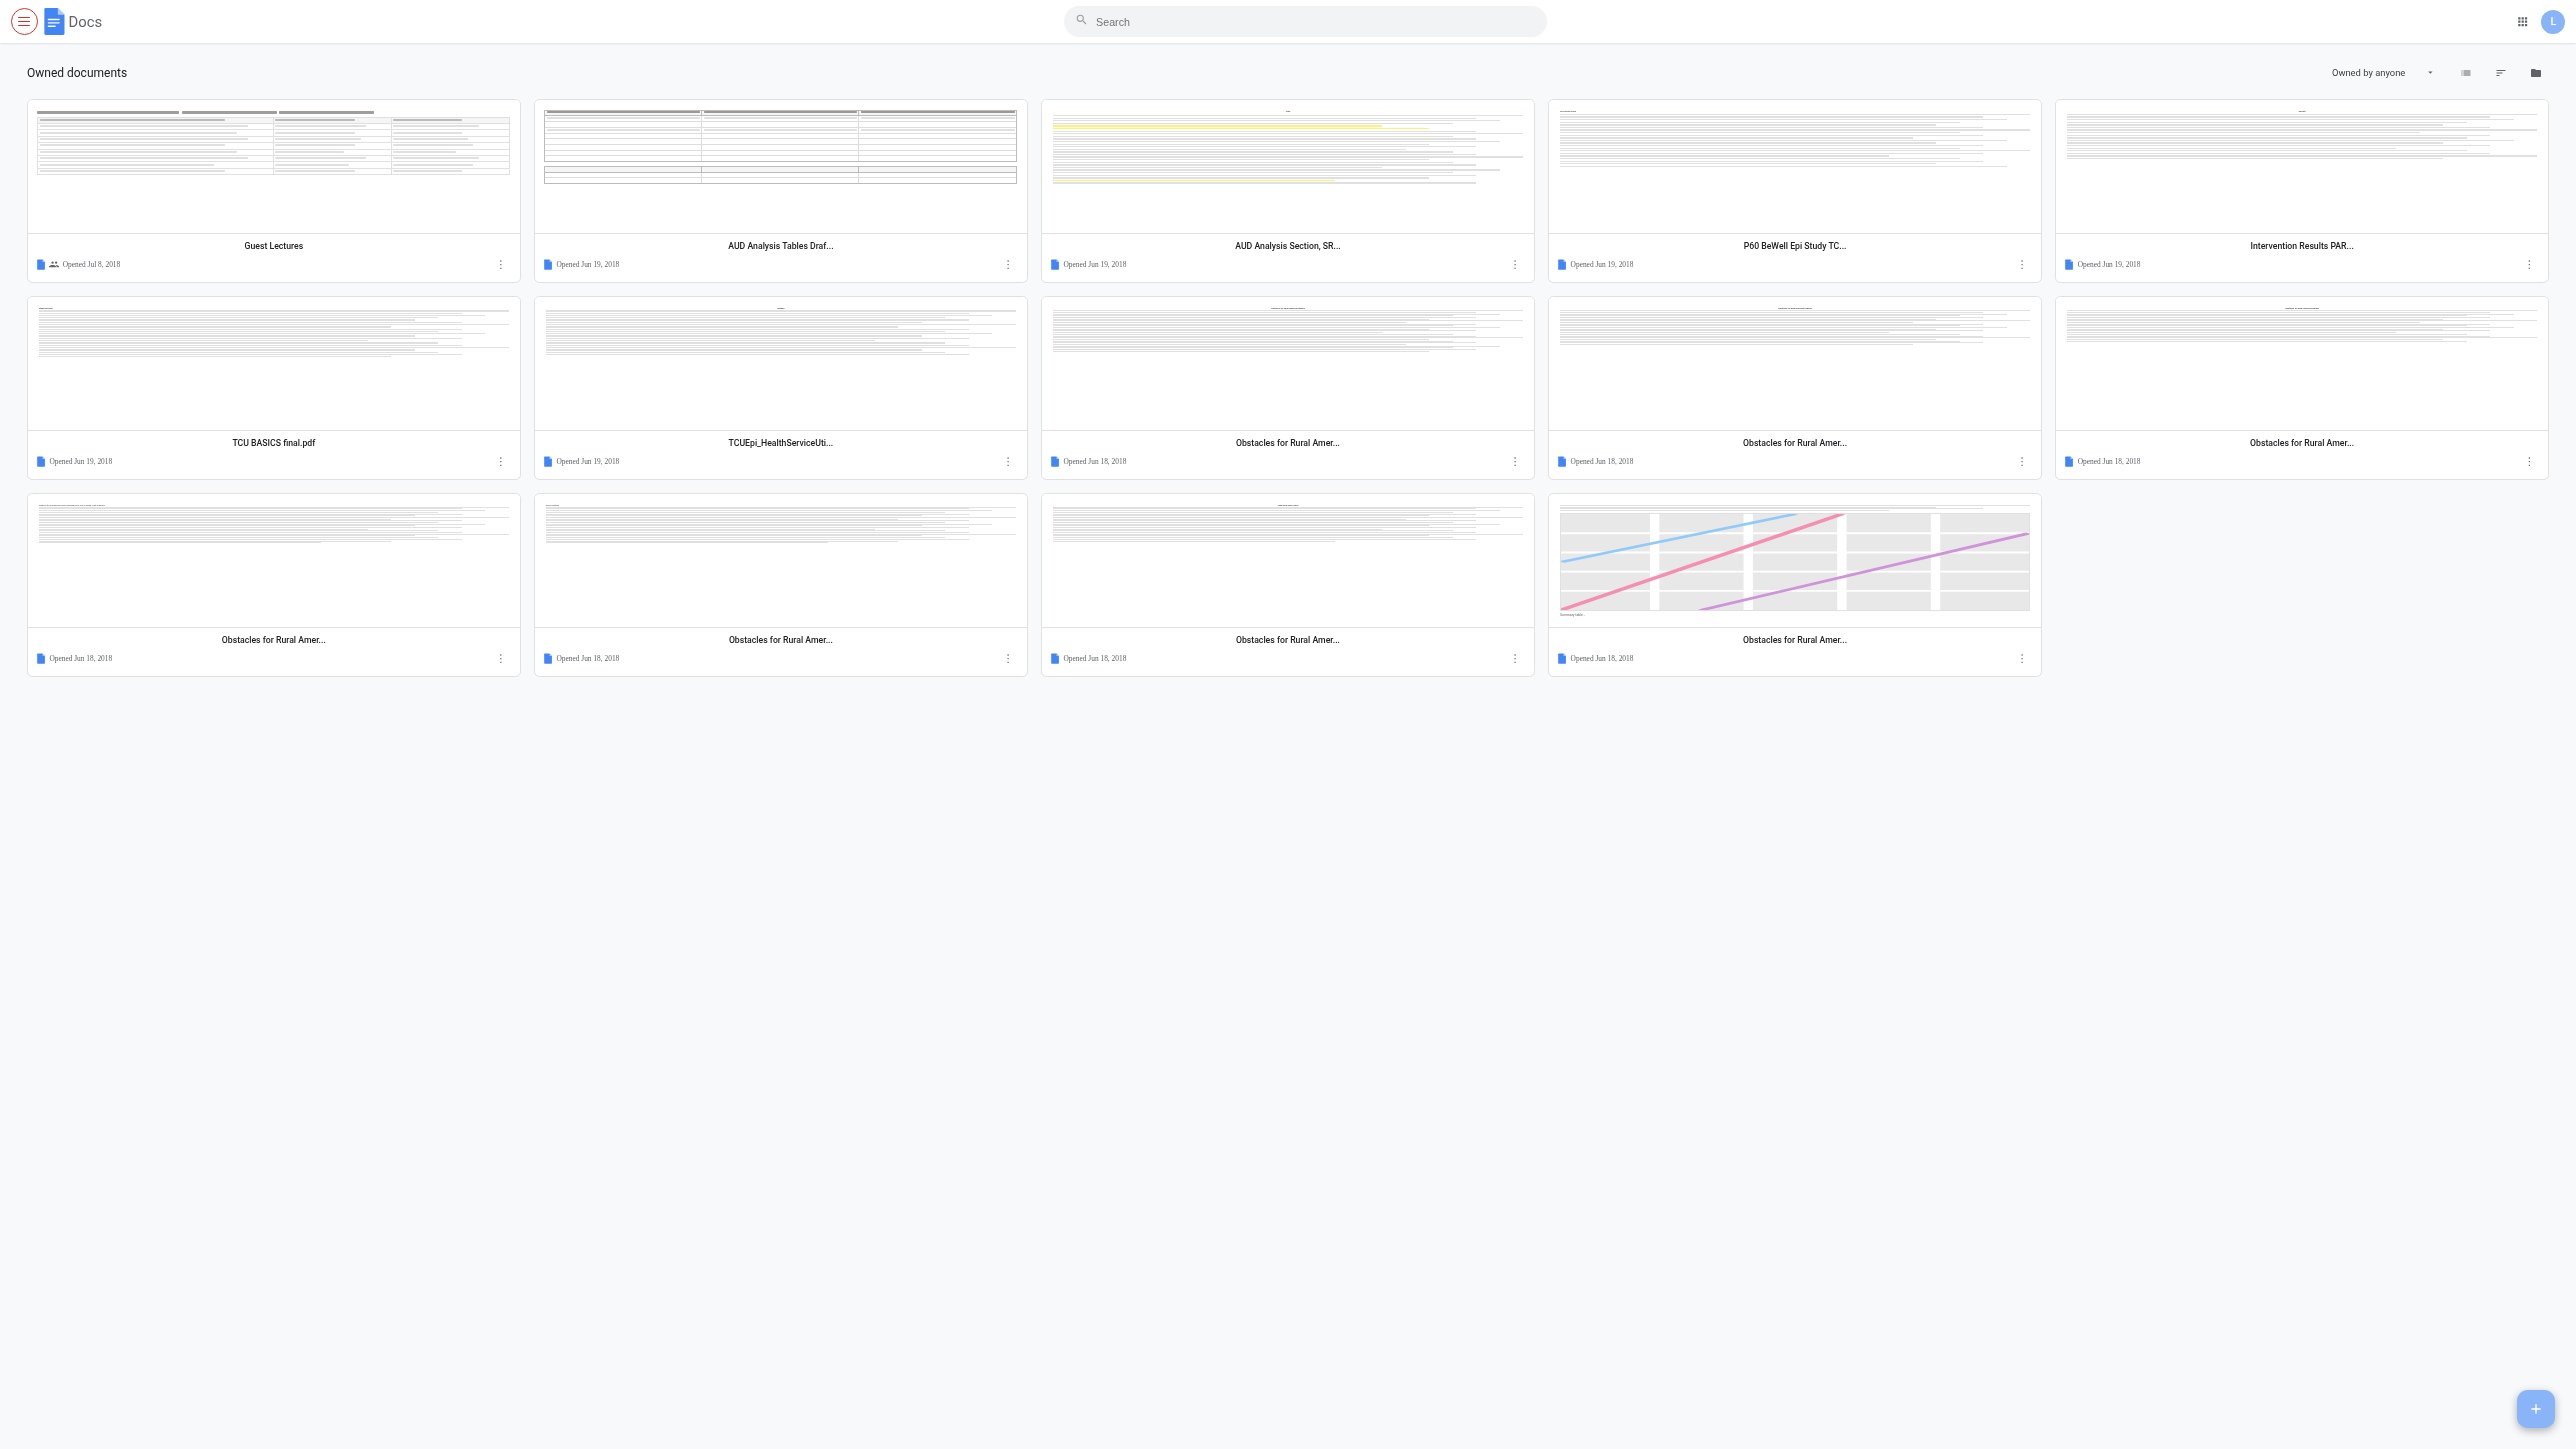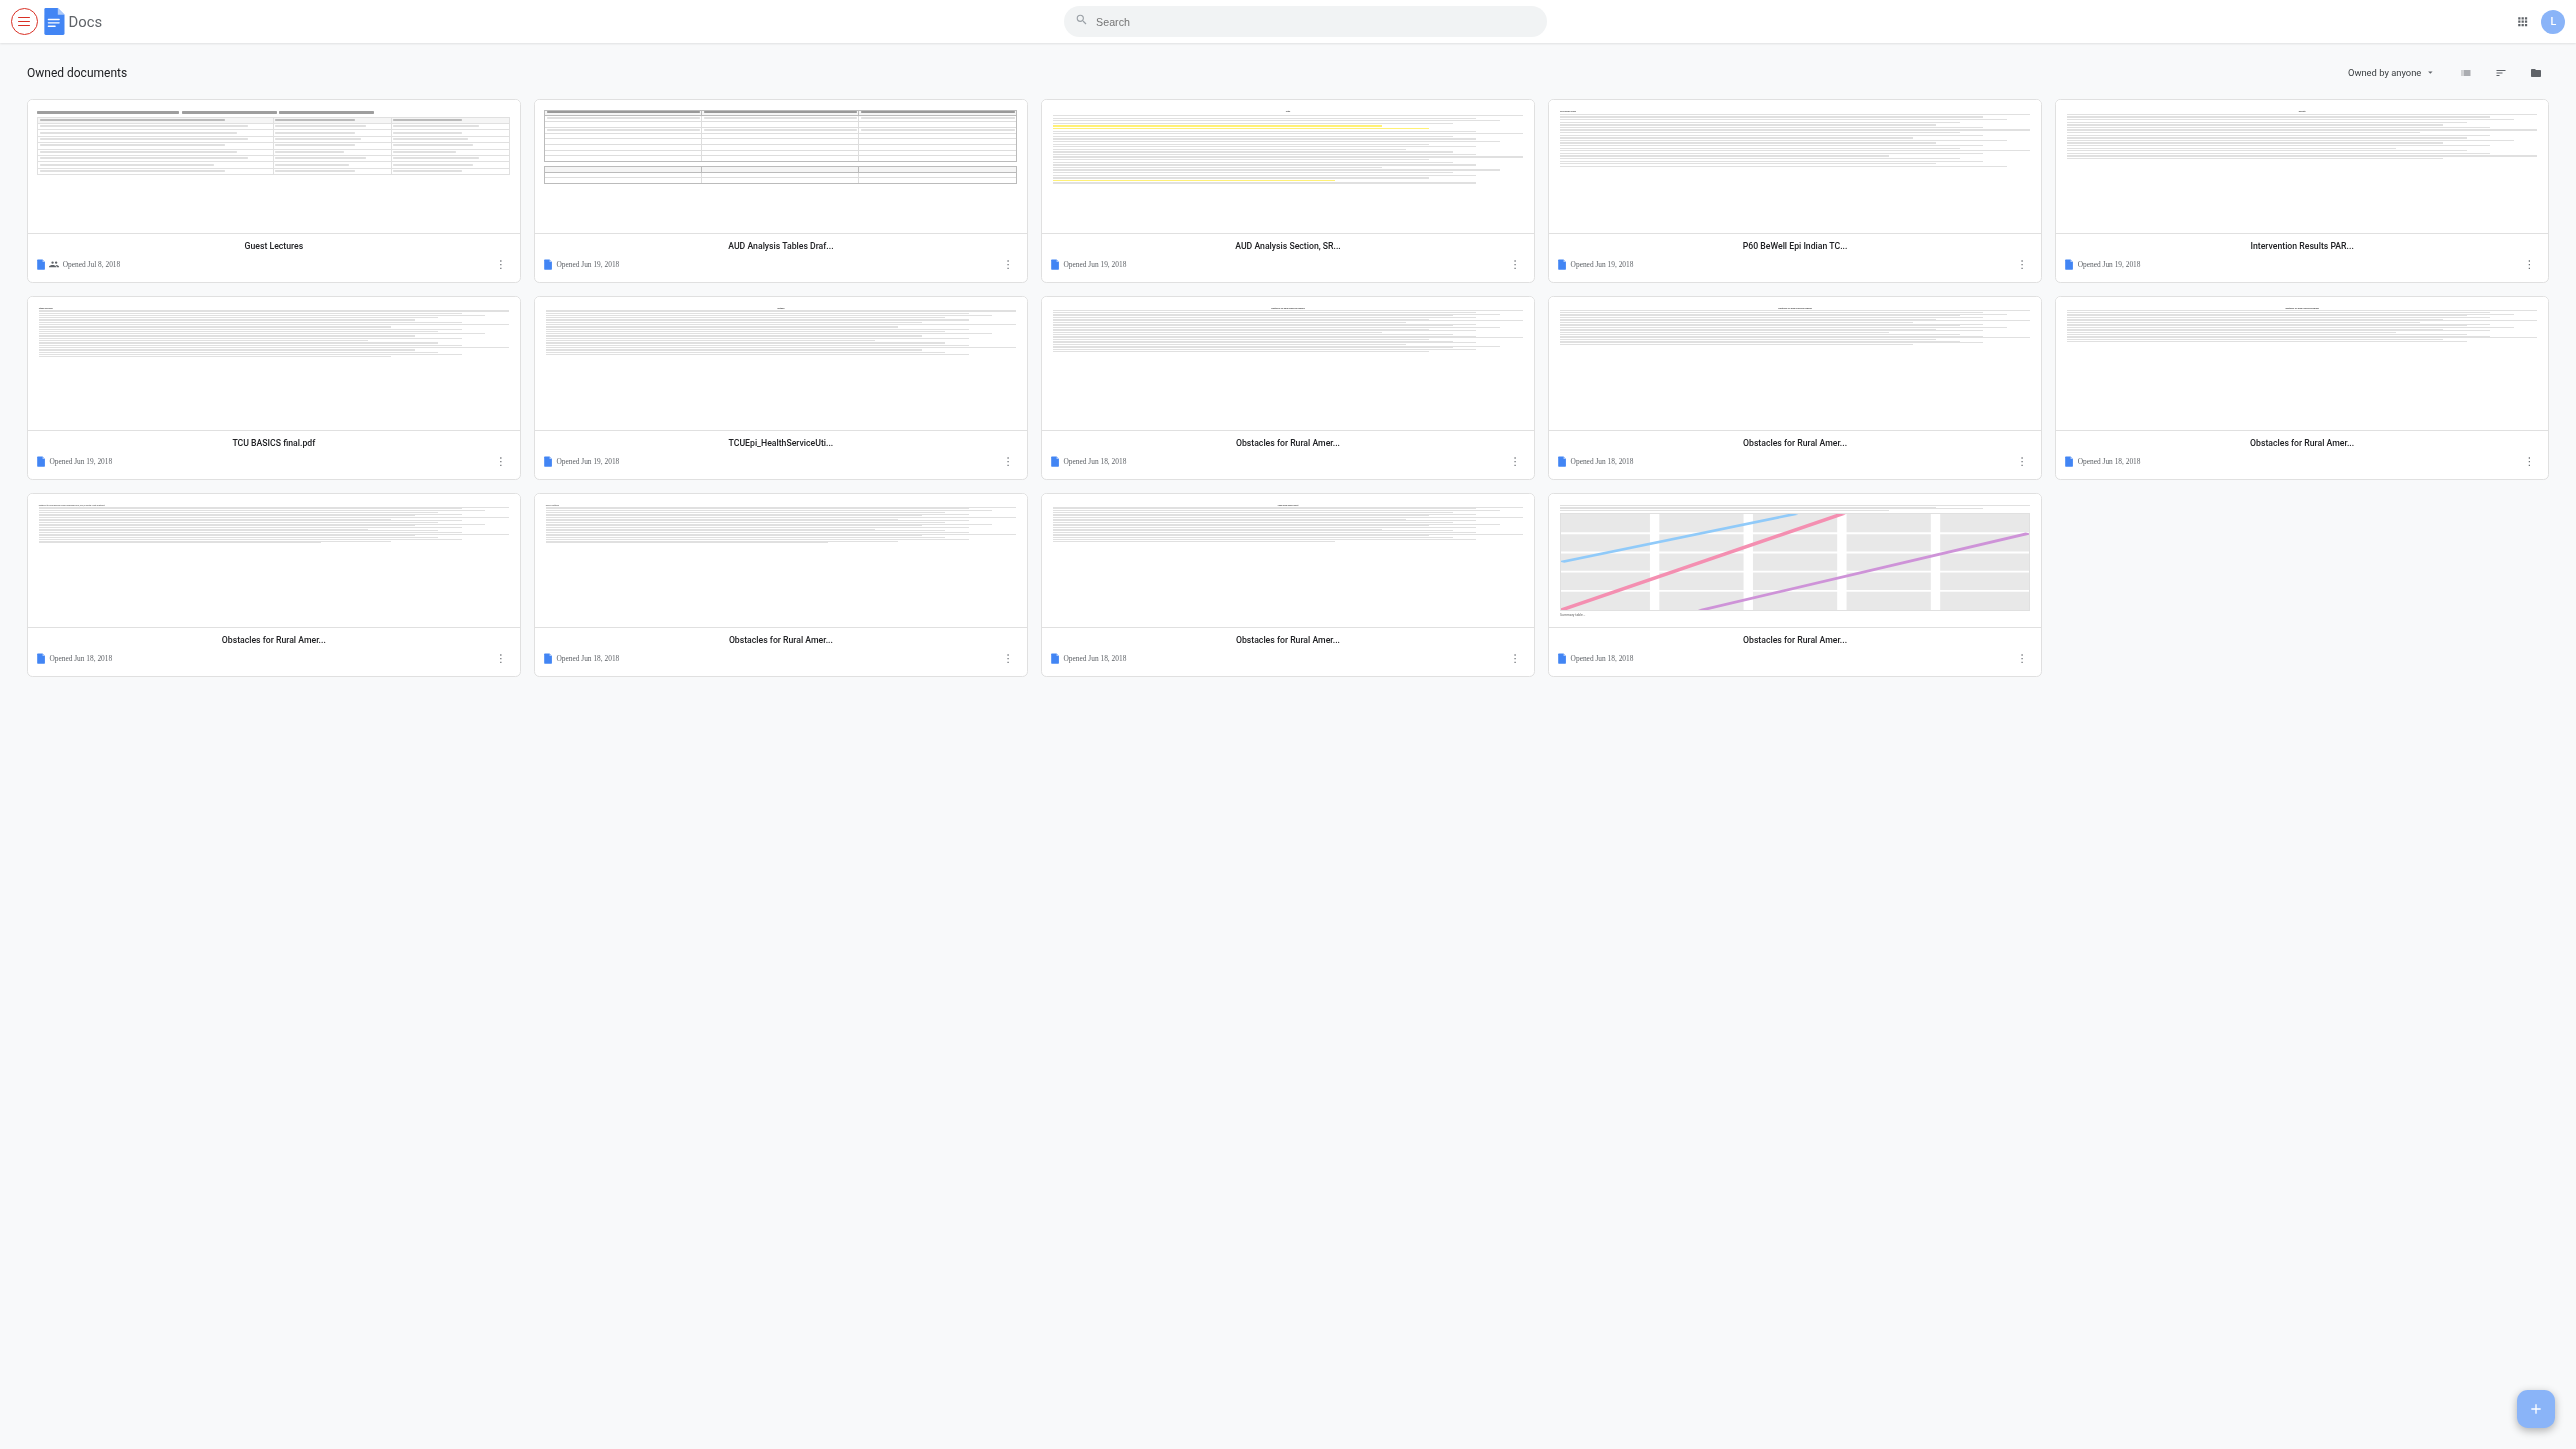--- a/index.html
+++ b/index.html
@@ -147,21 +147,21 @@
       font-weight: 400;
     }
     .toolbar-right {
       display: flex;
       align-items: center;
       gap: 8px;
     }
     .owner-dropdown {
       display: flex;
       align-items: center;
-      gap: 4px;
+      gap: 20px;
       padding: 5.4px 8px;
       border-radius: 2.7px;
       cursor: pointer;
       font-size: 9.4px;
       color: #3c4043;
     }
     .view-icon-btn {
       width: 27px;
       height: 27px;
       display: flex;
@@ -667,21 +667,21 @@
             <div style="height:1.3px; background:#e0e0e0; margin-bottom:1.3px; width:90%;"></div>
             <div style="height:1.3px; background:#e0e0e0; margin-bottom:1.3px; width:70%;"></div>
             <div style="height:1.3px; background:#e0e0e0; margin-bottom:1.3px; width:85%;"></div>
             <div style="height:1.3px; background:#e0e0e0; margin-bottom:1.3px; width:90%;"></div>
             <div style="height:1.3px; background:#e0e0e0; margin-bottom:1.3px; width:80%;"></div>
             <div style="height:1.3px; background:#e0e0e0; margin-bottom:1.3px; width:95%;"></div>
           </div>
         </div>
       </div>
       <div class="doc-info">
-        <div class="doc-title">P60 BeWell Epi Indian TC...</div>
+        <div class="doc-title">P60 BeWell Epi Study TC...</div>
         <div class="doc-meta">
           <div class="doc-meta-left">
             <svg class="doc-icon" viewBox="0 0 18 18" fill="none">
               <path d="M3 1h8l4 4v12a1 1 0 01-1 1H3a1 1 0 01-1-1V2a1 1 0 011-1z" fill="#4285f4"></path>
               <path d="M11 1l4 4h-4V1z" fill="#aecbfa"></path>
             </svg>
             <span class="doc-date">Opened Jun 19, 2018</span>
           </div>
           <div class="doc-more-btn">⋮</div>
         </div>

